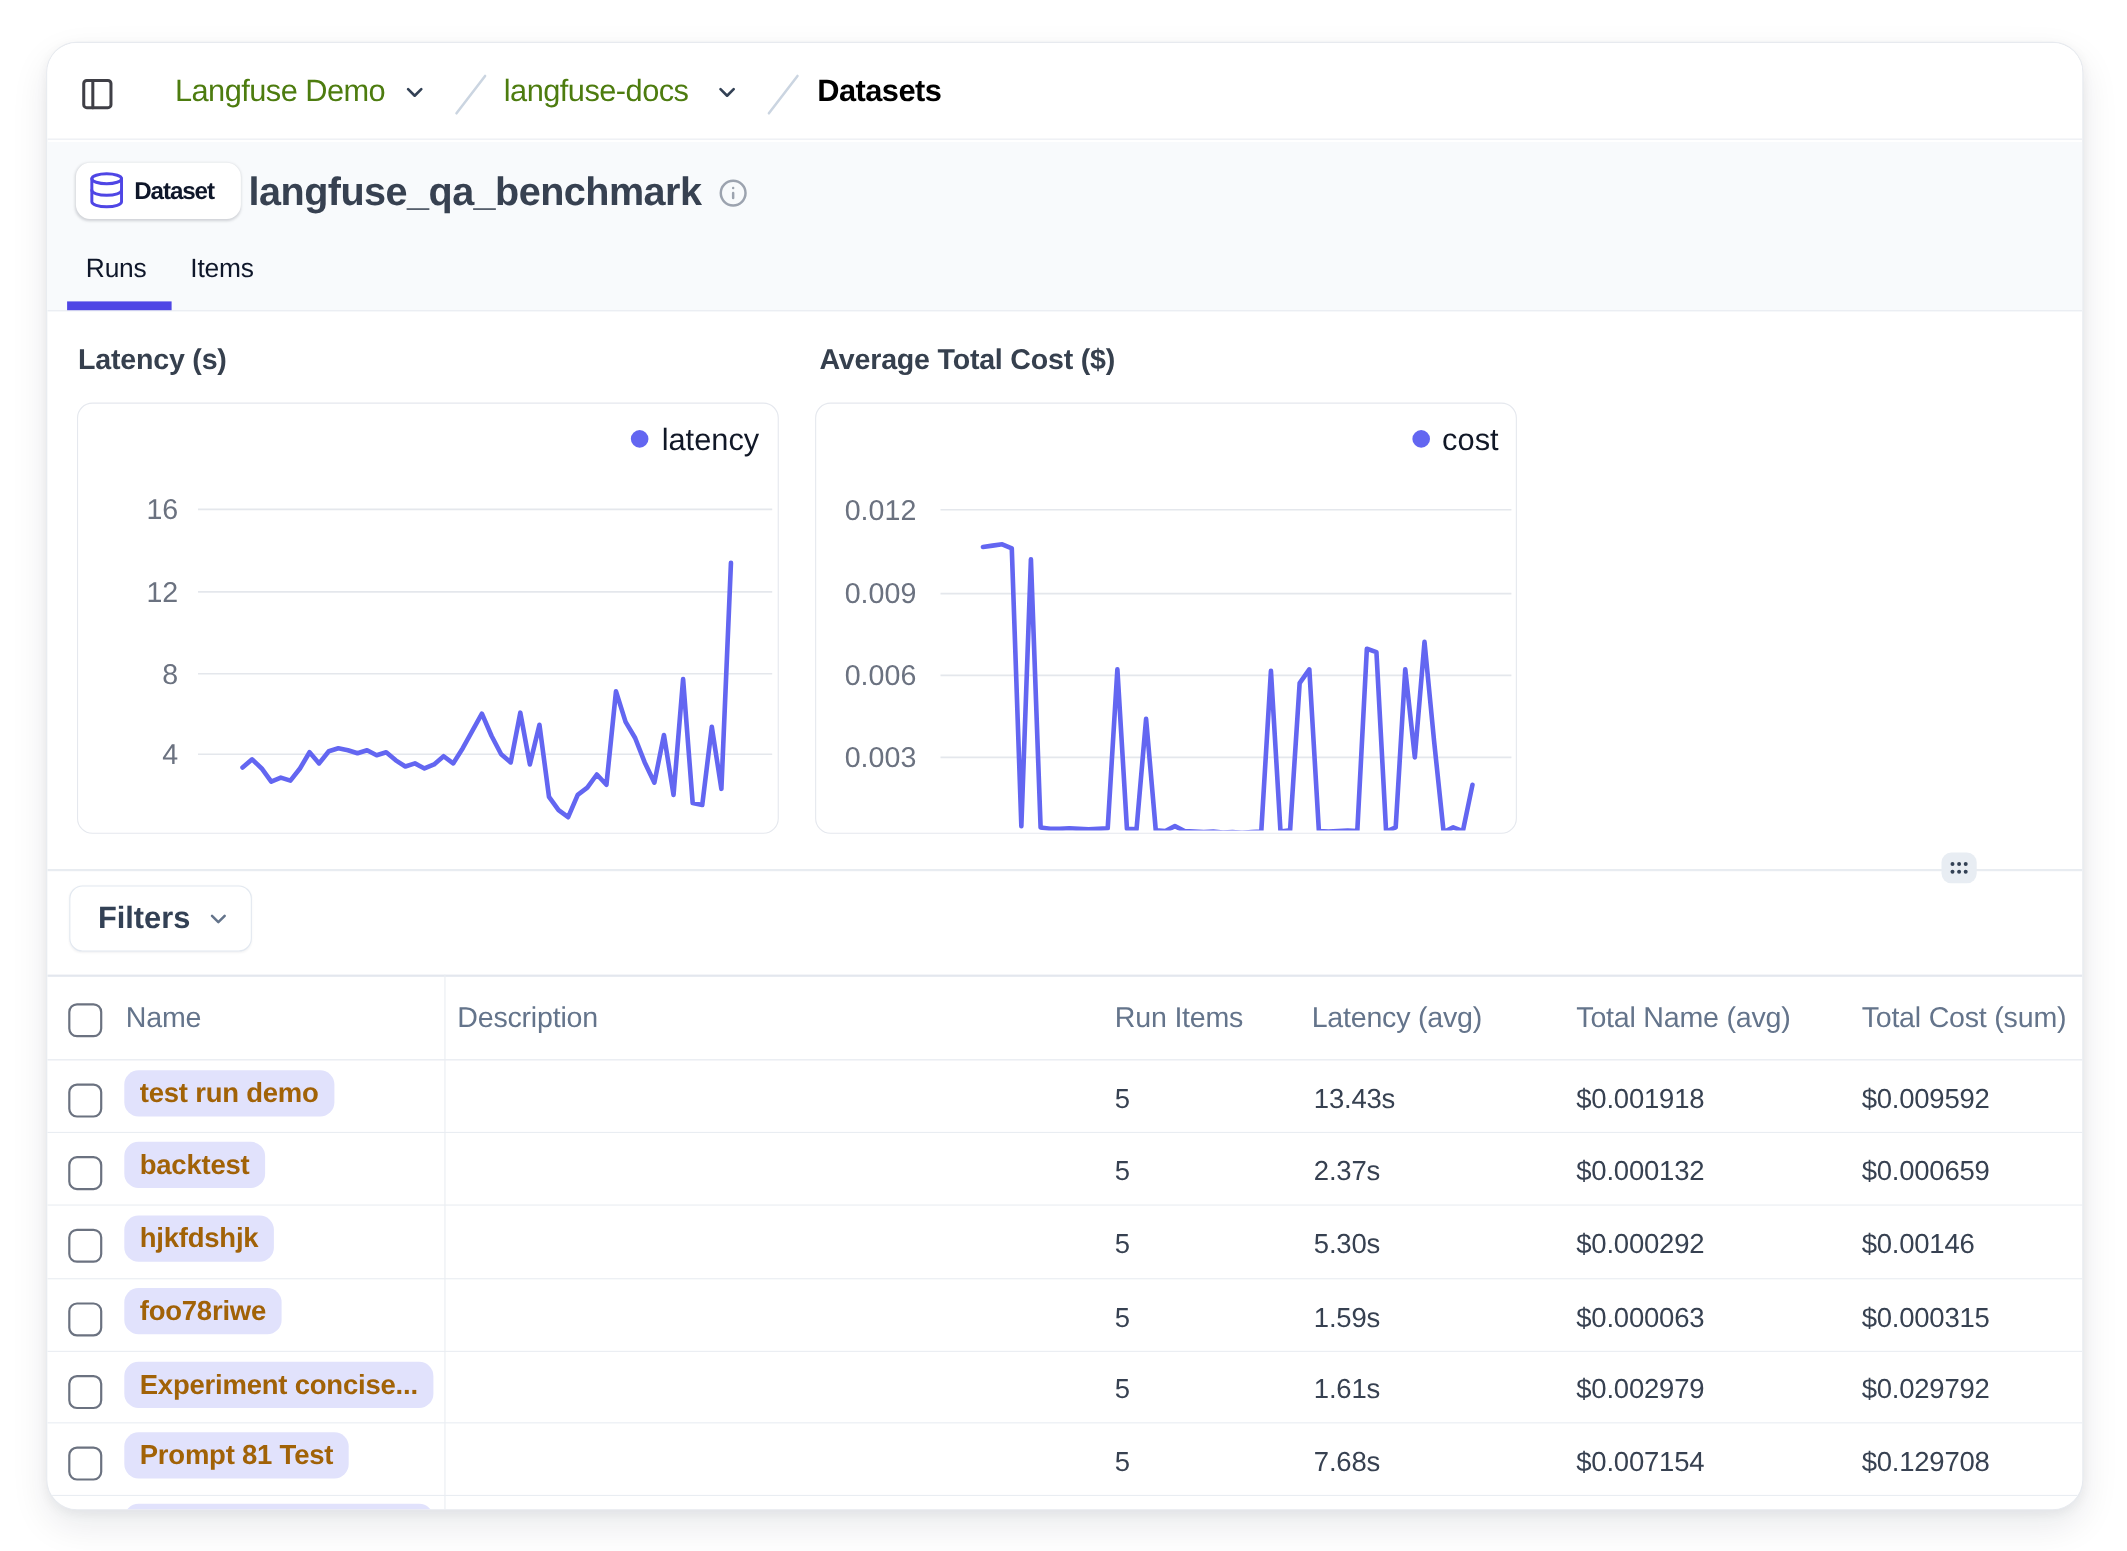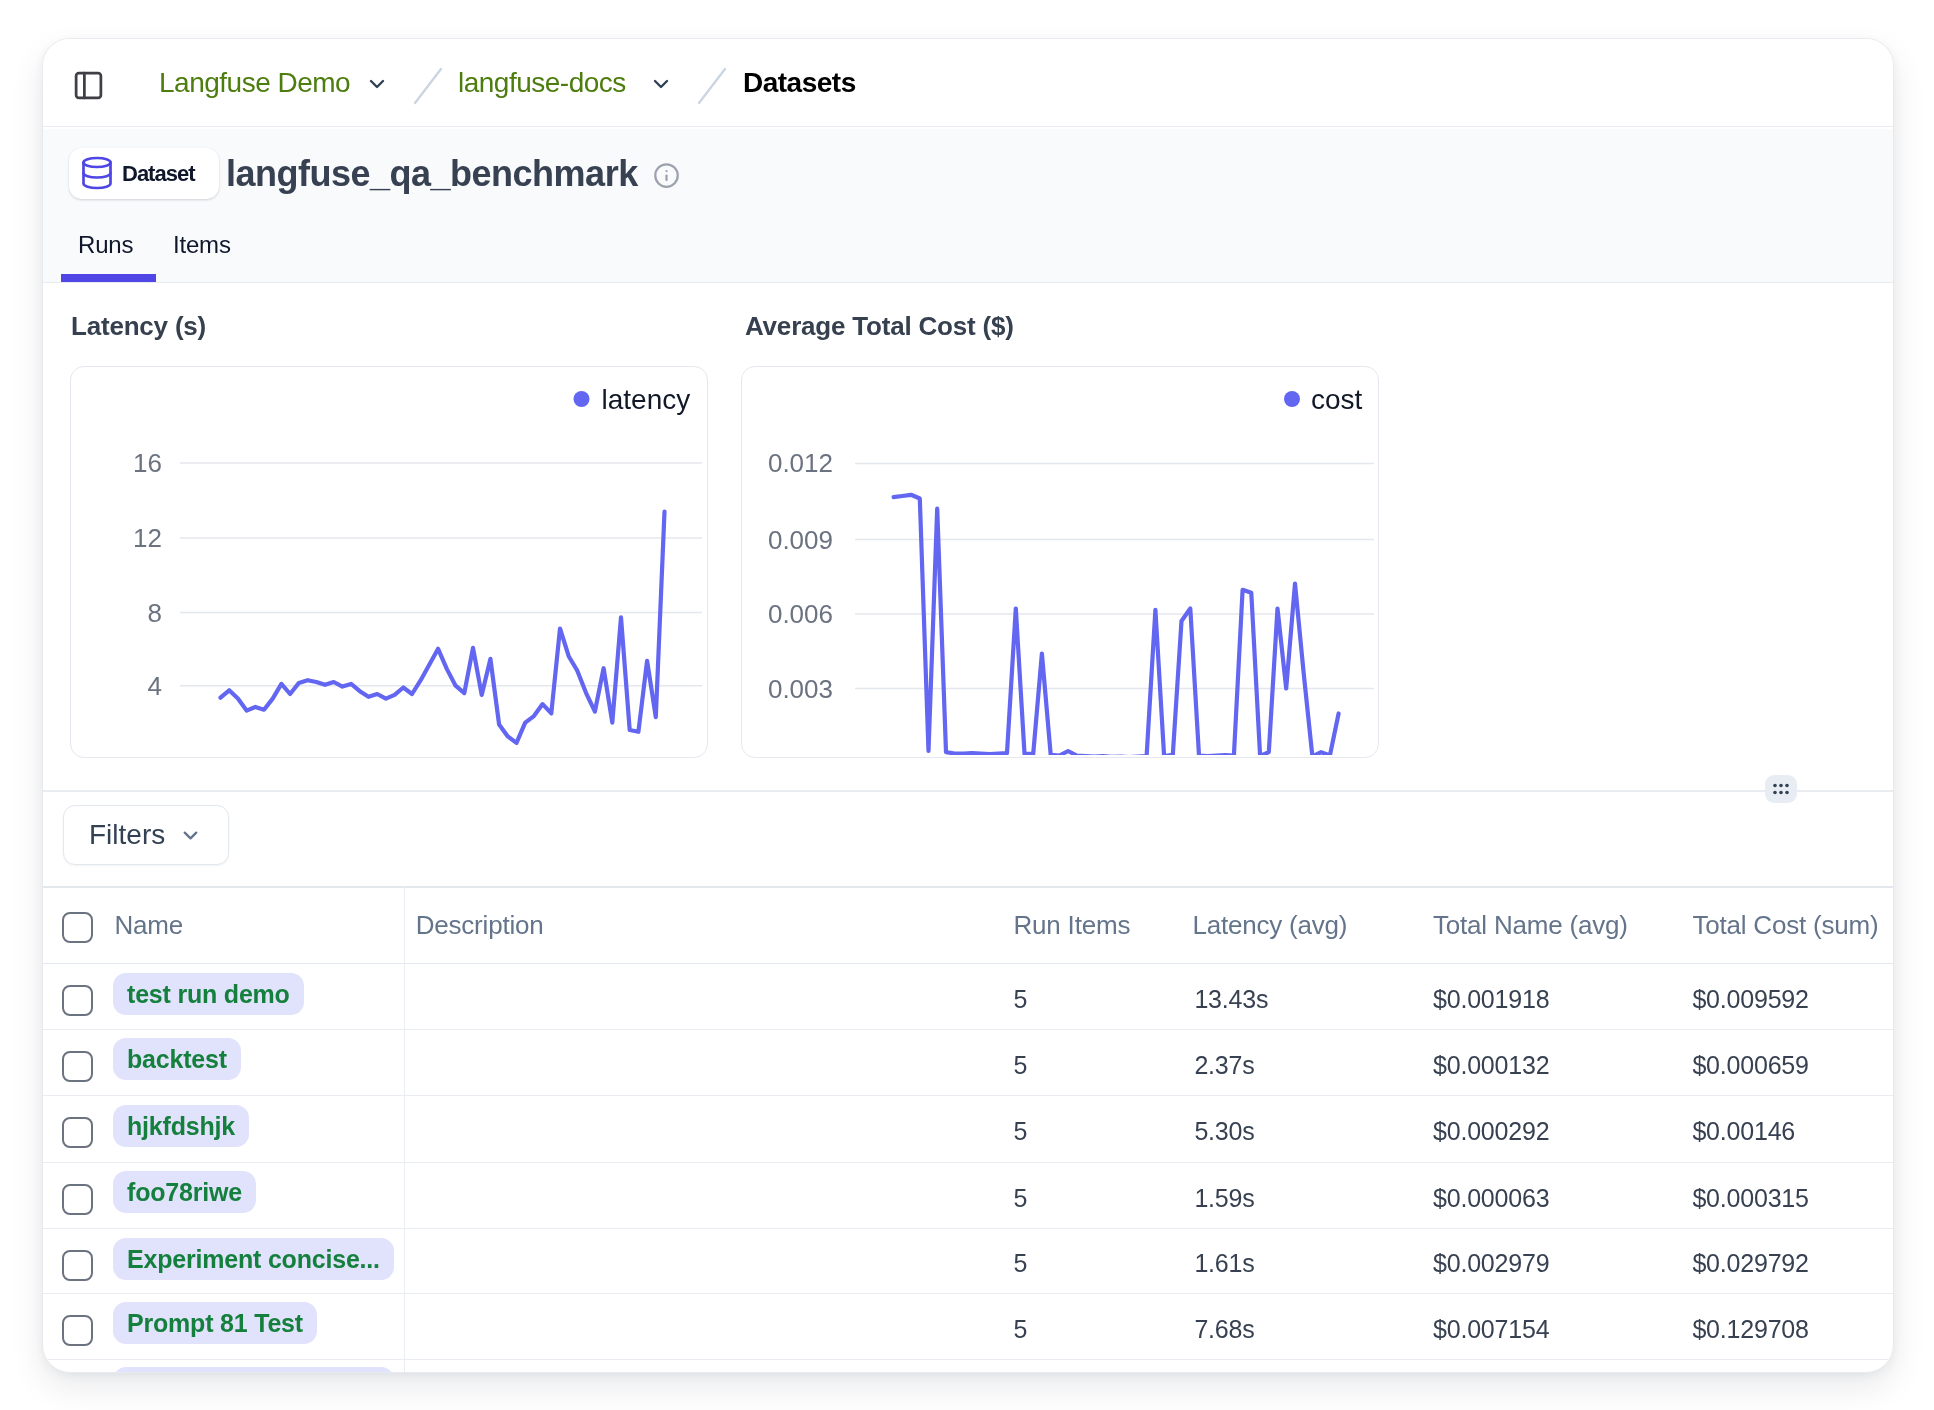--- a/index.html
+++ b/index.html
@@ -13,28 +13,28 @@
 .badge { position:absolute; left:26px; top:19.5px; width:150px; height:51px; background:#fff; border-radius:13px; box-shadow:0 1px 3px rgba(16,24,40,.12), 0 1px 2px rgba(16,24,40,.06); display:flex; align-items:center; }
 .badge span { font-size:22px; font-weight:700; color:#0f172a; margin-left:53px; letter-spacing:-1px; }
 .title { position:absolute; left:183px; top:19.5px; height:51px; display:flex; align-items:center; font-size:36px; font-weight:700; color:#374151; letter-spacing:-0.5px; }
 .tab { position:absolute; top:96px; height:40px; display:flex; align-items:center; font-size:24px; font-weight:500; color:#0f172a; letter-spacing:-0.2px; }
 .tabline { position:absolute; left:18px; top:145px; width:95px; height:8px; background:#4f46e5; }
 .ctitle { position:absolute; font-size:26px; font-weight:700; color:#36404e; letter-spacing:-0.2px; }
 .ccard { position:absolute; width:638px; height:392px; border:1.5px solid #e5e8ee; border-radius:14px; background:#fff; }
 .divline { position:absolute; left:0; top:751px; width:100%; height:1.5px; background:#e8ecf1; }
 .handle { position:absolute; left:1722px; top:736px; width:32px; height:28px; background:#e8edf3; border-radius:9px; }
 .fbtn { position:absolute; left:20px; top:766px; width:166px; height:60px; background:#fff; border:1.5px solid #e2e8f0; border-radius:12px; box-shadow:0 1px 2px rgba(16,24,40,.05); display:flex; align-items:center; }
-.fbtn span { margin-left:25px; font-size:28px; font-weight:400; color:#334155; }
+.fbtn span { margin-left:25px; font-size:28px; font-weight:700; color:#334155; }
 .tabletop { position:absolute; left:0; top:847px; width:100%; height:1.5px; background:#e3e7ee; }
 .thead { position:absolute; left:0; top:848.5px; width:100%; height:76px; border-bottom:1.5px solid #e3e7ee; }
 .th { position:absolute; top:0; height:76px; display:flex; align-items:center; font-size:26px; font-weight:500; color:#64748b; letter-spacing:-0.2px; white-space:nowrap; }
 .vline { position:absolute; left:360.5px; top:847px; bottom:0; width:1.5px; background:#eaedf2; }
 .row { position:absolute; left:0; width:100%; border-bottom:1.5px solid #e9edf2; }
 .cb { position:absolute; left:18.8px; width:31px; height:31px; border:2.5px solid #6b7280; border-radius:8px; background:#fff; }
-.pill { position:absolute; left:70px; height:42px; line-height:42px; border-radius:13px; background:#e1e2fc; color:#15803d; font-size:25px; font-weight:700; padding:0 14px; letter-spacing:-0.2px; white-space:nowrap; }
+.pill { position:absolute; left:70px; height:42px; line-height:42px; border-radius:13px; background:#e1e2fc; color:#a16207; font-size:25px; font-weight:700; padding:0 14px; letter-spacing:-0.2px; white-space:nowrap; }
 .val { position:absolute; height:100%; display:flex; align-items:center; padding-top:6px; font-size:25px; color:#374151; letter-spacing:-0.2px; }
 svg { display:block; }
 </style>
 </head>
 <body>
 <div class="card">
 
   <div class="topbar">
     <svg class="abs" style="left:29px;top:30px" width="33" height="33" viewBox="0 0 24 24" fill="none" stroke="#3f3f46" stroke-width="2" stroke-linecap="round" stroke-linejoin="round">
         <rect x="3" y="3" width="18" height="18" rx="2"></rect>

